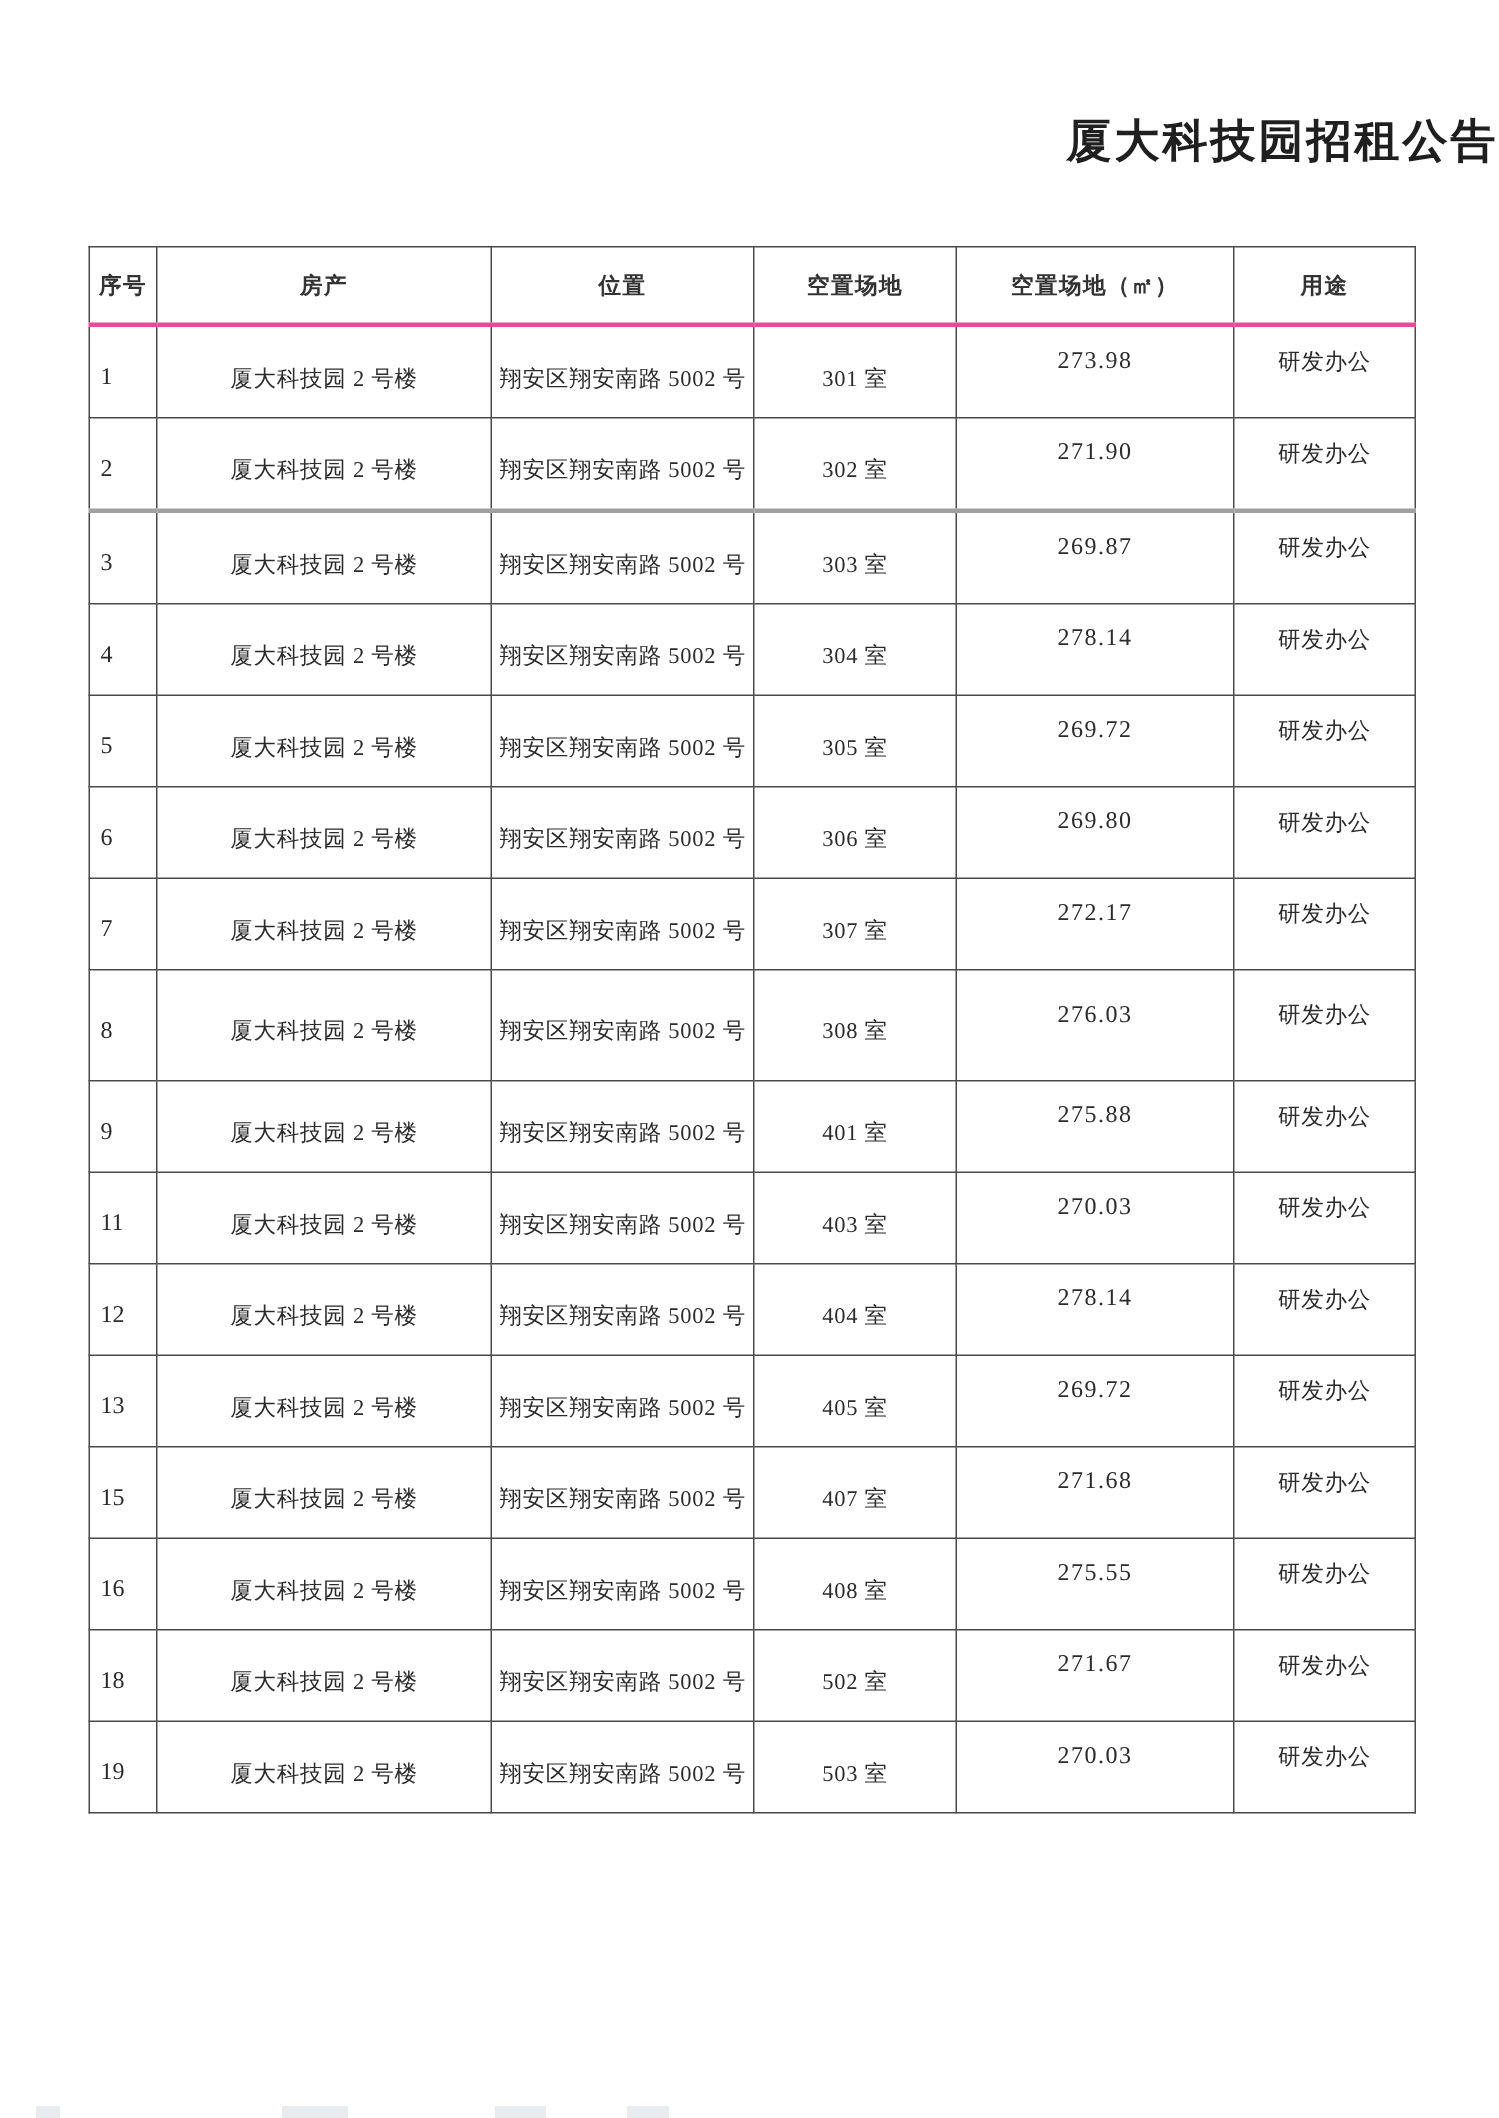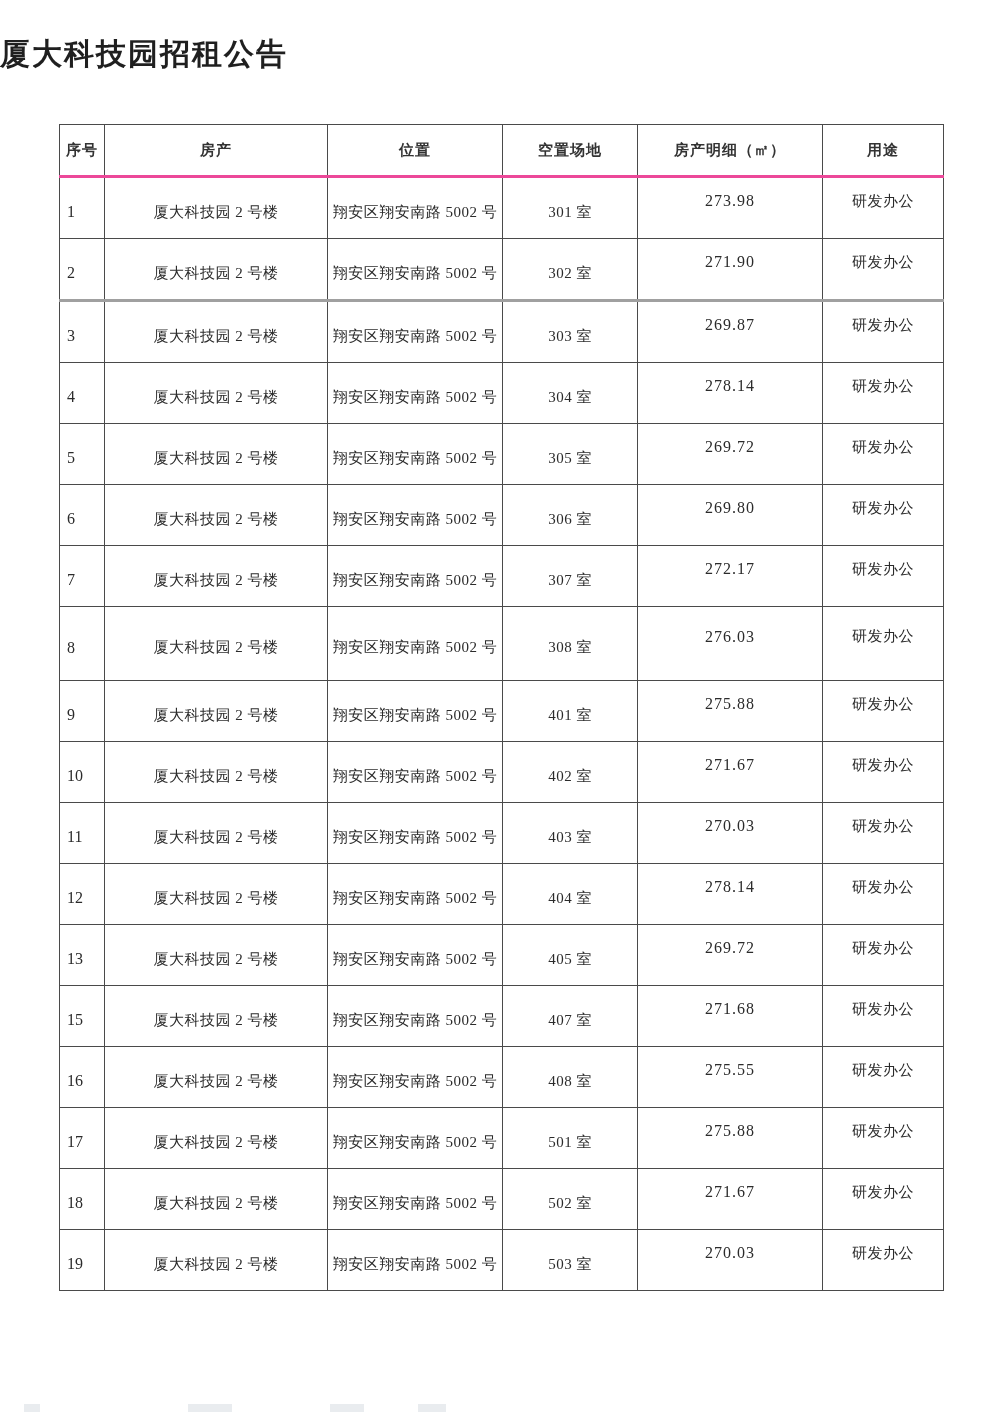--- a/index.html
+++ b/index.html
@@ -8,22 +8,22 @@
     width: 999px;
     height: 1412px;
     margin: 0 auto;
     background: #ffffff;
     overflow: hidden;
     font-family: "Liberation Serif", "DejaVu Serif", serif;
     color: #272727;
   }
   .doc-title {
     margin: 0;
-    padding-top: 34px;
-    text-align: left;
+    padding-top: 74px;
+    text-align: right;
     font-size: 30px;
     font-weight: bold;
     letter-spacing: 2px;
     color: #1f1f1f;
   }
   .section-heading {
     margin: 46px 0 0 107px;
     font-size: 21px;
     font-weight: 600;
     letter-spacing: 4px;
@@ -118,21 +118,21 @@
       <col class="c-room">
       <col class="c-area">
       <col class="c-usage">
     </colgroup>
     <thead>
       <tr>
           <th>序号</th>
           <th>房产</th>
           <th>位置</th>
           <th>空置场地</th>
-          <th>房产明细（㎡）</th>
+          <th>空置场地（㎡）</th>
           <th>用途</th>
         </tr>
     </thead>
     <tbody>
         <tr>
           <td class="cell-no">1</td>
           <td class="cell-property">厦大科技园 2 号楼</td>
           <td class="cell-location">翔安区翔安南路 5002 号</td>
           <td class="cell-room">301 室</td>
           <td class="cell-area">273.98</td>
@@ -196,28 +196,20 @@
         </tr>
         <tr>
           <td class="cell-no">9</td>
           <td class="cell-property">厦大科技园 2 号楼</td>
           <td class="cell-location">翔安区翔安南路 5002 号</td>
           <td class="cell-room">401 室</td>
           <td class="cell-area">275.88</td>
           <td class="cell-usage">研发办公</td>
         </tr>
         <tr>
-          <td class="cell-no">10</td>
-          <td class="cell-property">厦大科技园 2 号楼</td>
-          <td class="cell-location">翔安区翔安南路 5002 号</td>
-          <td class="cell-room">402 室</td>
-          <td class="cell-area">271.67</td>
-          <td class="cell-usage">研发办公</td>
-        </tr>
-        <tr>
           <td class="cell-no">11</td>
           <td class="cell-property">厦大科技园 2 号楼</td>
           <td class="cell-location">翔安区翔安南路 5002 号</td>
           <td class="cell-room">403 室</td>
           <td class="cell-area">270.03</td>
           <td class="cell-usage">研发办公</td>
         </tr>
         <tr>
           <td class="cell-no">12</td>
           <td class="cell-property">厦大科技园 2 号楼</td>
@@ -241,28 +233,20 @@
           <td class="cell-room">407 室</td>
           <td class="cell-area">271.68</td>
           <td class="cell-usage">研发办公</td>
         </tr>
         <tr>
           <td class="cell-no">16</td>
           <td class="cell-property">厦大科技园 2 号楼</td>
           <td class="cell-location">翔安区翔安南路 5002 号</td>
           <td class="cell-room">408 室</td>
           <td class="cell-area">275.55</td>
-          <td class="cell-usage">研发办公</td>
-        </tr>
-        <tr>
-          <td class="cell-no">17</td>
-          <td class="cell-property">厦大科技园 2 号楼</td>
-          <td class="cell-location">翔安区翔安南路 5002 号</td>
-          <td class="cell-room">501 室</td>
-          <td class="cell-area">275.88</td>
           <td class="cell-usage">研发办公</td>
         </tr>
         <tr>
           <td class="cell-no">18</td>
           <td class="cell-property">厦大科技园 2 号楼</td>
           <td class="cell-location">翔安区翔安南路 5002 号</td>
           <td class="cell-room">502 室</td>
           <td class="cell-area">271.67</td>
           <td class="cell-usage">研发办公</td>
         </tr>

